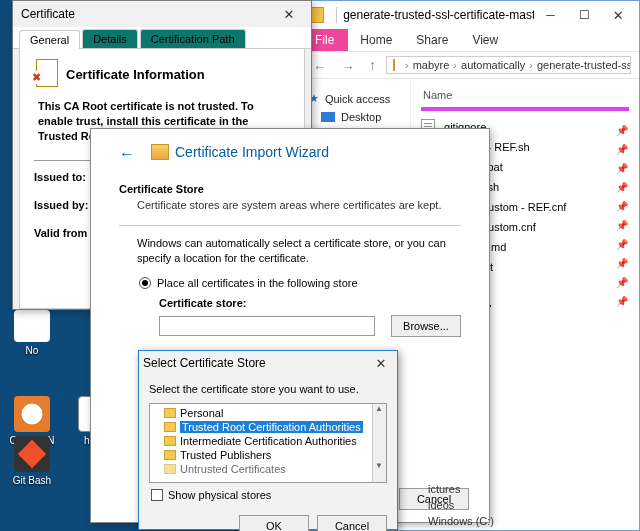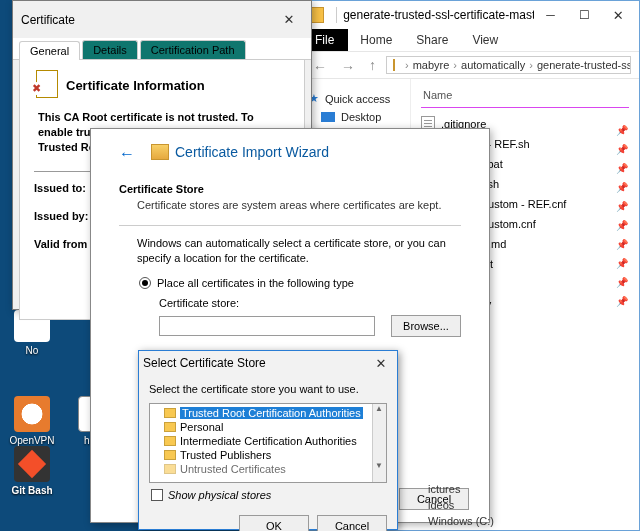--- a/index.html
+++ b/index.html
@@ -1,18 +1,18 @@
 <!DOCTYPE html>
 <html><head>
 <meta charset="utf-8">
 <style>
   * { box-sizing: border-box; font-family: "Segoe UI", Tahoma, sans-serif; }
   body { margin:0; width:640px; height:531px; background:#0d4a7a; overflow:hidden; position:relative; font-size:11px; }
   .window { position:absolute; background:#fff; border:1px solid #7a7a7a; box-shadow:2px 2px 8px rgba(0,0,0,.3); }
-  .titlebar { display:flex; align-items:center; height:37px; padding:0 4px 0 8px; font-size:12px; }
+  .titlebar { display:flex; align-items:center; height:26px; padding:0 4px 0 8px; font-size:12px; }
   .titlebar .spacer { flex:1; }
   .btn-x { width:36px; height:22px; display:flex; align-items:center; justify-content:center; font-size:13px; color:#333; }
   .btn-min, .btn-max { width:36px; height:22px; display:flex; align-items:center; justify-content:center; font-size:12px; color:#333; }
 
   
   #cert-win { left:12px; top:0px; width:300px; height:310px; background:#f0f0f0; }
   #cert-win .tabs { display:flex; gap:2px; padding:2px 6px 0 6px; background:#fff; border-bottom:1px solid #ccc;}
   .tab { padding:3px 10px; font-size:11px; border:1px solid #ccc; border-bottom:none; background:#0f766e; border-radius:3px 3px 0 0; }
   .tab.active { background:#fff; position:relative; top:1px; }
   #cert-body { background:#fff; margin:0 6px 6px 6px; border:1px solid #ccc; border-top:none; padding:10px 14px; height:260px; }
@@ -23,33 +23,33 @@
   .cert-warn { font-weight:bold; font-size:11px; margin:10px 4px 16px 4px; line-height:1.35;}
   .hr { border-top:1px solid #999; margin:6px 0;}
   .cert-row { font-size:11px; margin:10px 0 16px 0;}
   .cert-row b{ font-weight:bold;}
 
   
   #explorer { left:300px; top:0; width:340px; height:531px; border:1px solid #6aa2d8; }
   #explorer .titlebar { background:#fff; border-bottom:none; height:28px;}
   .exp-icon { width:16px;height:16px;background:#f8c146;margin-right:6px;border:1px solid #c9952f;}
   #exp-ribbon-top { display:flex; background:#fff; font-size:12px;}
-  .ribbon-file { background:#000000;color:#fff;padding:4px 14px;}
+  .ribbon-file { background:#ec4899;color:#fff;padding:4px 14px;}
   .ribbon-tab { padding:4px 12px; color:#333;}
   #exp-toolbar { display:flex; align-items:center; gap:6px; padding:4px 8px; background:#fff; border-top:1px solid #e6e6e6; border-bottom:1px solid #e6e6e6;}
   .nav-arrow { color:#888; font-size:14px; padding:0 4px;}
   .addrbar { flex:1; display:flex; align-items:center; gap:4px; border:1px solid #ccc; padding:2px 6px; font-size:11px; color:#333; overflow:hidden; white-space:nowrap;}
   .crumb-sep{color:#888;}
   #exp-body { display:flex; height:calc(100% - 92px); background:#fff;}
   #exp-nav { width:110px; border-right:1px solid #eee; padding:10px 6px; font-size:11px;}
   .nav-item { display:flex; align-items:center; gap:6px; padding:3px 2px; color:#222;}
   .star{color:#2a7dd4;}
   .desk-ico{width:14px;height:10px;background:#2a7dd4;display:inline-block;}
   #exp-files { flex:1; padding:8px 10px;}
-  .col-head{ color:#555; font-size:11px; padding:2px 0 6px 2px; border-bottom:1px solid #d946ef; margin-bottom:6px;}
+  .col-head{ color:#555; font-size:11px; padding:2px 0 6px 2px; border-bottom:4px solid #d946ef; margin-bottom:6px;}
   .file { display:flex; align-items:center; gap:6px; font-size:11px; padding:2px 0;}
   .fi { width:14px; height:16px; border:1px solid #999; background:#fff; display:inline-block; position:relative;}
   .fi.bat{border-color:#888;}
   .fi.sh::after, .fi.bat::after{content:"";position:absolute;right:-1px;top:-1px;width:4px;height:4px;background:#ddd;}
   .fi.key{border-color:#6a6;}
   .fi.md{border-color:#59c;}
   .fi.txt::before{content:"";position:absolute;left:2px;top:3px;width:8px;height:1px;background:#999;box-shadow:0 3px 0 #999,0 6px 0 #999;}
   #exp-side-links{ position:absolute; bottom:6px; left:130px; font-size:11px; color:#333;}
   #exp-side-links div{padding:2px 0;}
   .pins { position:absolute; right:10px; top:124px; display:flex; flex-direction:column; gap:8px; color:#888; font-size:10px;}
@@ -77,30 +77,30 @@
   #selstore { left:138px; top:350px; width:260px; height:180px; background:#f2f2f2; border:1px solid #2a7dd4; box-shadow:2px 2px 8px rgba(0,0,0,.4);}
   #selstore .titlebar{ height:24px; font-size:12px; padding-left:4px;}
   #selstore .body{ padding:8px 10px 6px 10px; background:#f2f2f2;}
   .tree { background:#fff; border:1px solid #9a9a9a; height:80px; overflow:hidden; font-size:11px; padding:2px 0; position:relative;}
   .tree-scroll { position:absolute; right:0; top:0; bottom:0; width:14px; background:#efefef; border-left:1px solid #ccc;}
   .tree-scroll::before{content:"▲";position:absolute;top:0;left:2px;font-size:8px;color:#666;}
   .tree-scroll::after{content:"▼";position:absolute;bottom:12px;left:2px;font-size:8px;color:#666;}
   .titem { display:flex; align-items:center; gap:4px; padding:0 4px 0 14px; height:14px; white-space:nowrap;}
   .titem .fold{width:12px;height:10px;background:#f8c851;border:1px solid #caa13b;}
   .titem.sel span.lbl{ background:#1e7fd6; color:#fff; padding:0 2px;}
-  .chk-row{ display:flex; align-items:center; gap:5px; font-size:11px; margin:6px 0 8px 2px;font-style:italic;}
+  .chk-row{ display:flex; align-items:center; gap:5px; font-size:11px; margin:6px 0 8px 2px;}
   .chk{ width:12px;height:12px;border:1px solid #555;background:#fff;}
   #selstore .dlg-footer{ display:flex; gap:8px; justify-content:flex-end; padding:0 10px 8px 0;}
 
   
   .dicon { position:absolute; width:60px; text-align:center; color:#fff; font-size:10px; text-shadow:0 1px 2px #000;}
   .dicon .shape{ width:36px;height:36px;margin:0 auto 3px auto; background:#fff; border-radius:4px;}
   #d-openvpn{ left:2px; top:396px;} #d-openvpn .shape{background:radial-gradient(circle,#fff 40%,#e77b2e 42%);}
   #d-hosts{ left:66px; top:396px;} #d-hosts .shape{background:#fff;border:1px solid #888;}
-  #d-gitbash{ left:2px; top:446px;font-weight:bold;} #d-gitbash .shape{background:#333;}
+  #d-gitbash{ left:2px; top:436px;} #d-gitbash .shape{background:#333;}
   #d-gitbash .shape::before{content:"";display:block;width:20px;height:20px;background:#f34f29;transform:rotate(45deg);position:relative;left:8px;top:8px;}
   .dicon.cut{ left:2px; }
   #d-re{top:46px;} #d-sk{top:112px;} #d-le{top:178px;} #d-mi{top:244px;} #d-no{top:310px;}
   .dicon.cut .shape{height:32px;}
 </style>
 </head>
 <body>
 
 <div class="dicon cut" id="d-re">
     <div class="shape" style="background:#c0392b"></div>
@@ -263,23 +263,23 @@
       <span class="wiz-back">←</span>
       <span class="wiz-ico"></span>
       <span>Certificate Import Wizard</span>
     </div>
     <div class="wiz-sub">Certificate Store</div>
     <div class="wiz-desc">Certificate stores are system areas where certificates are kept.</div>
     <div class="wiz-hr"></div>
     <div class="wiz-para">Windows can automatically select a certificate store, or you can specify a location for the certificate.</div>
     <div class="radio-row">
         <span class="radio checked"></span>
-        <span>Place all certificates in the following type</span>
+        <span>Place all certificates in the following store</span>
       </div>
-    <div style="font-size:11px;margin:8px 0 2px 40px;">Certificate store:</div>
+    <div style="font-size:11px;margin:8px 0 2px 40px;font-weight:bold;">Certificate store:</div>
     <div class="store-row">
       <div class="txtbox"></div>
       <div class="winbtn">Browse...</div>
     </div>
   </div>
   <div class="wiz-footer">
     <div class="winbtn primary">Next</div>
     <div class="winbtn">Cancel</div>
   </div>
 </div>
@@ -292,27 +292,27 @@
 
 <div class="window" id="selstore">
   <div class="titlebar">
     <span>Select Certificate Store</span>
     <span class="spacer"></span>
     <span class="btn-x" style="width:24px;">✕</span>
   </div>
   <div class="body">
     <div style="font-size:11px;margin-bottom:8px;">Select the certificate store you want to use.</div>
     <div class="tree">
+      <div class="titem">
+          <span class="fold"></span>
+          <span class="lbl">Personal</span>
+        </div>
       <div class="titem sel">
           <span class="fold"></span>
           <span class="lbl">Trusted Root Certification Authorities</span>
-        </div>
-      <div class="titem">
-          <span class="fold"></span>
-          <span class="lbl">Personal</span>
         </div>
       <div class="titem">
           <span class="fold"></span>
           <span class="lbl">Intermediate Certification Authorities</span>
         </div>
       <div class="titem">
           <span class="fold"></span>
           <span class="lbl">Trusted Publishers</span>
         </div>
       <div class="titem" style="opacity:.6;">

